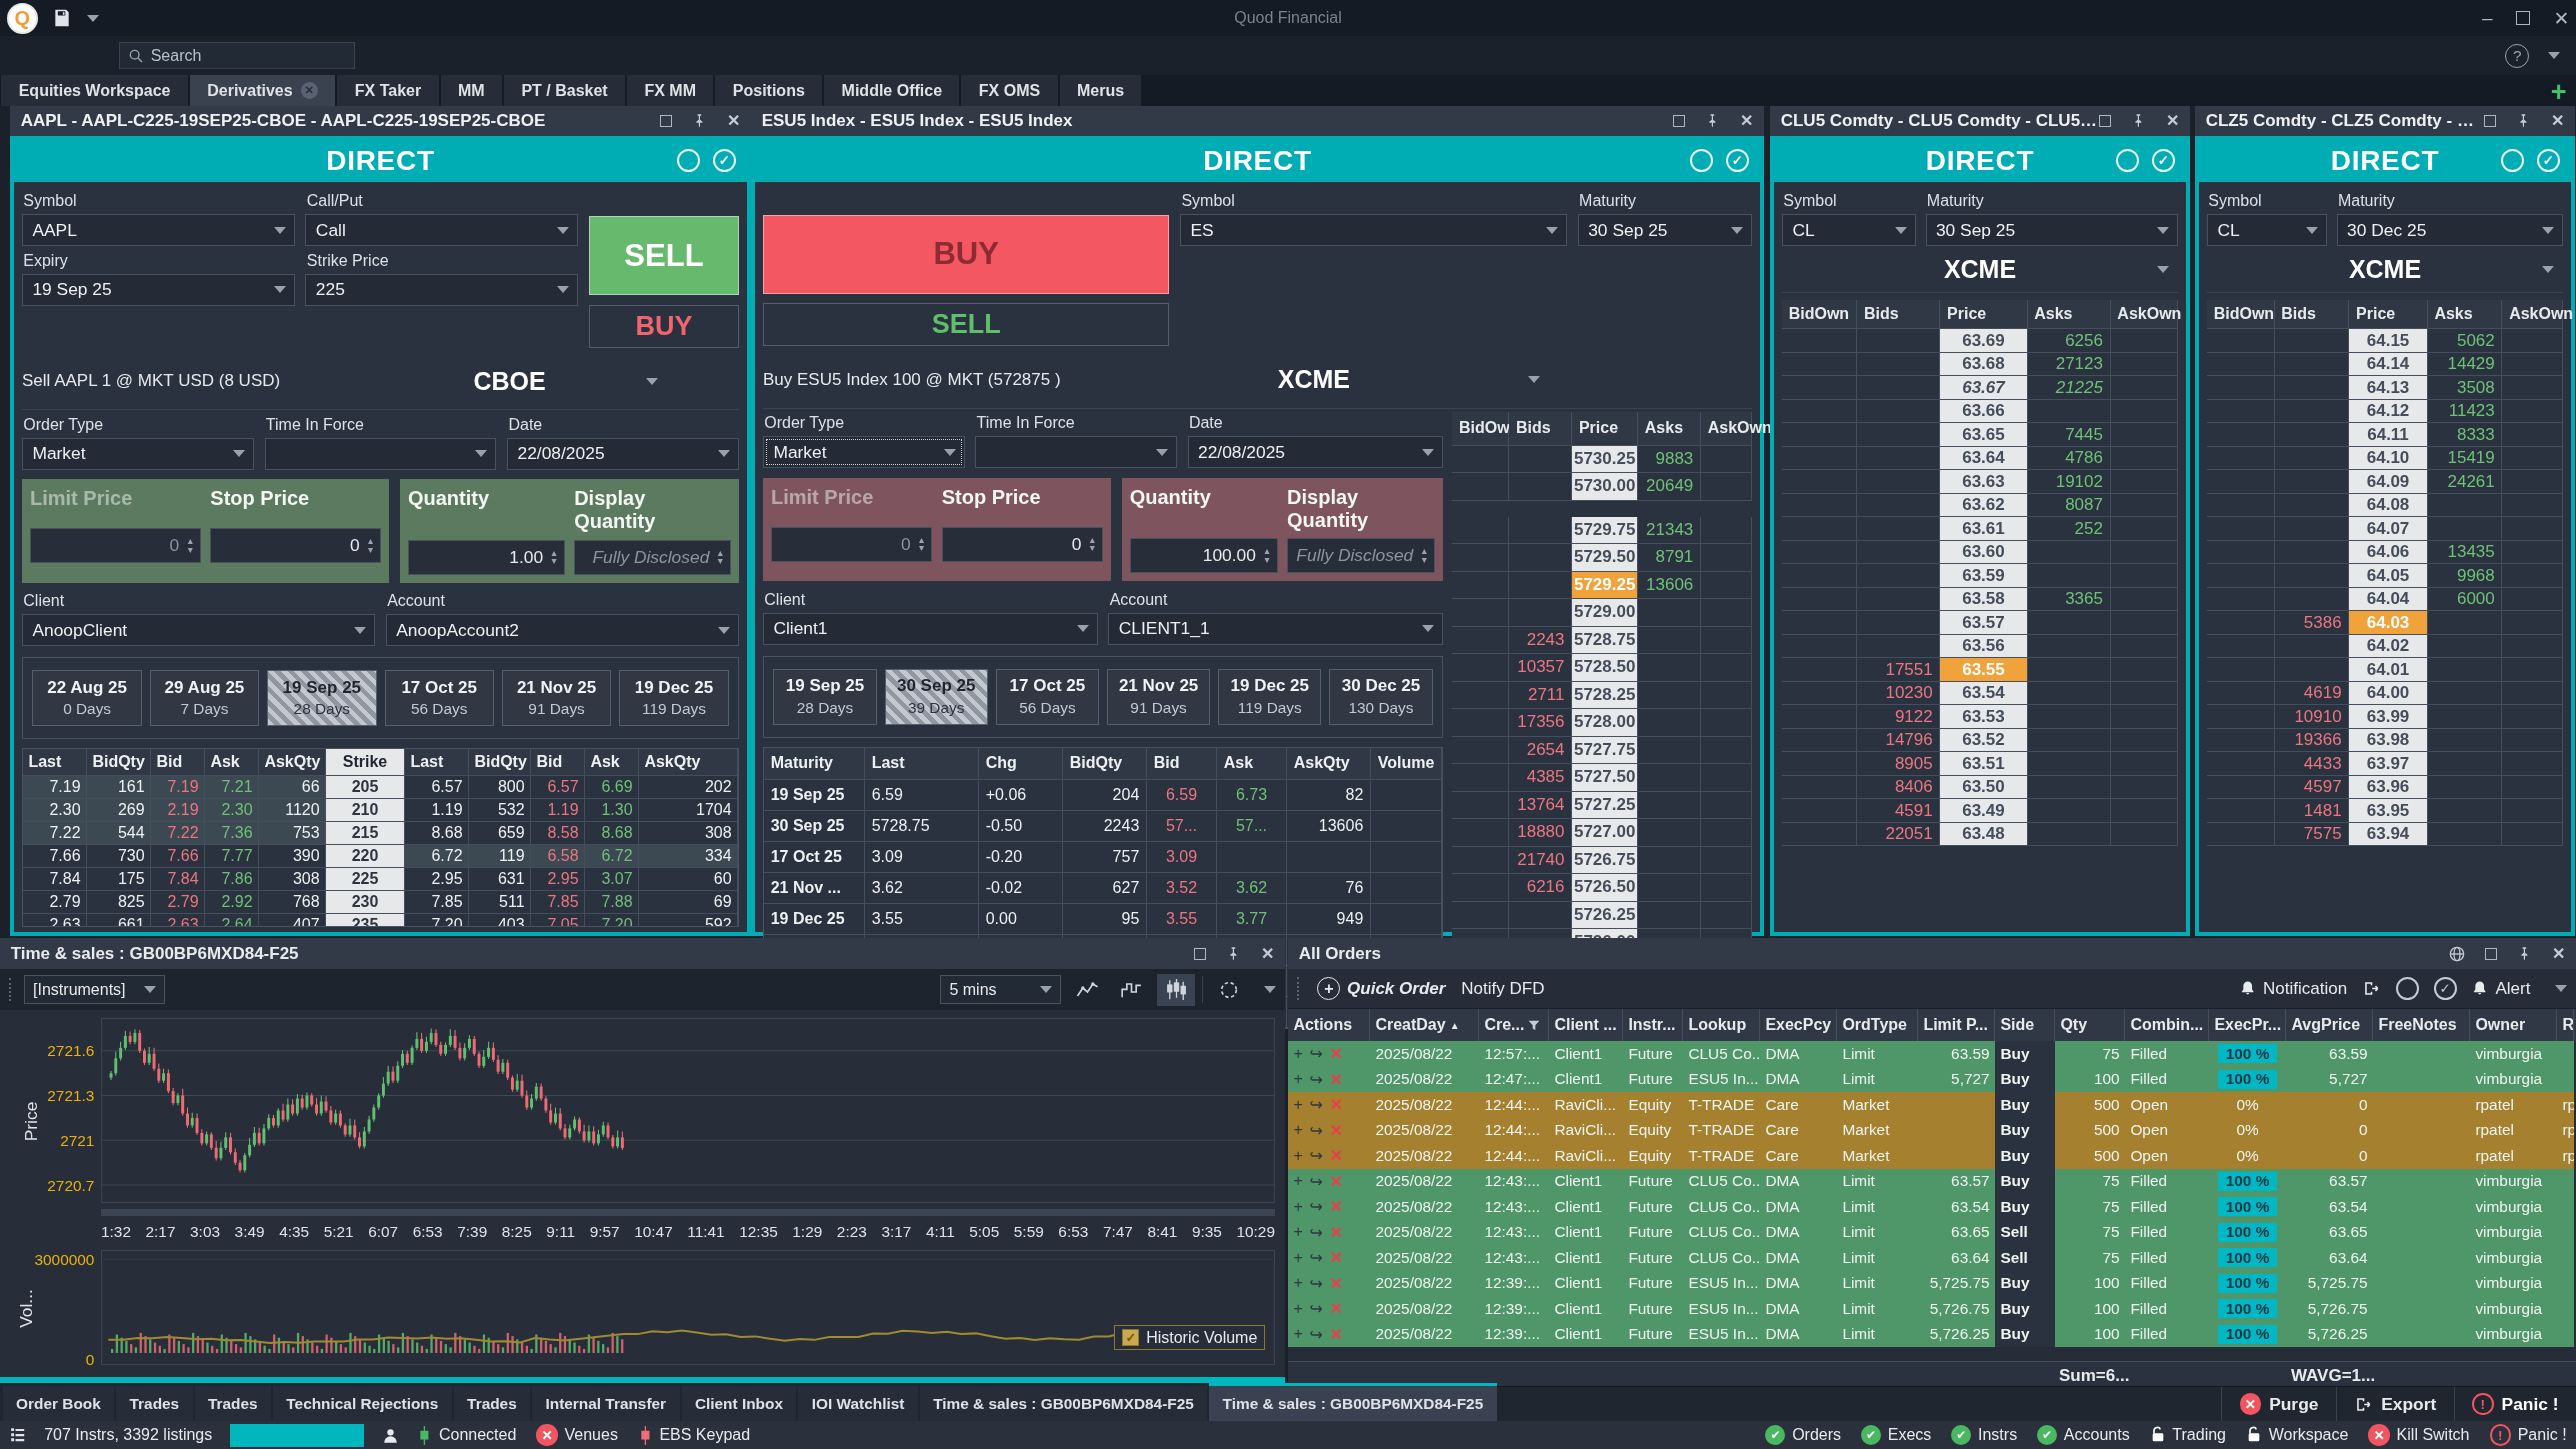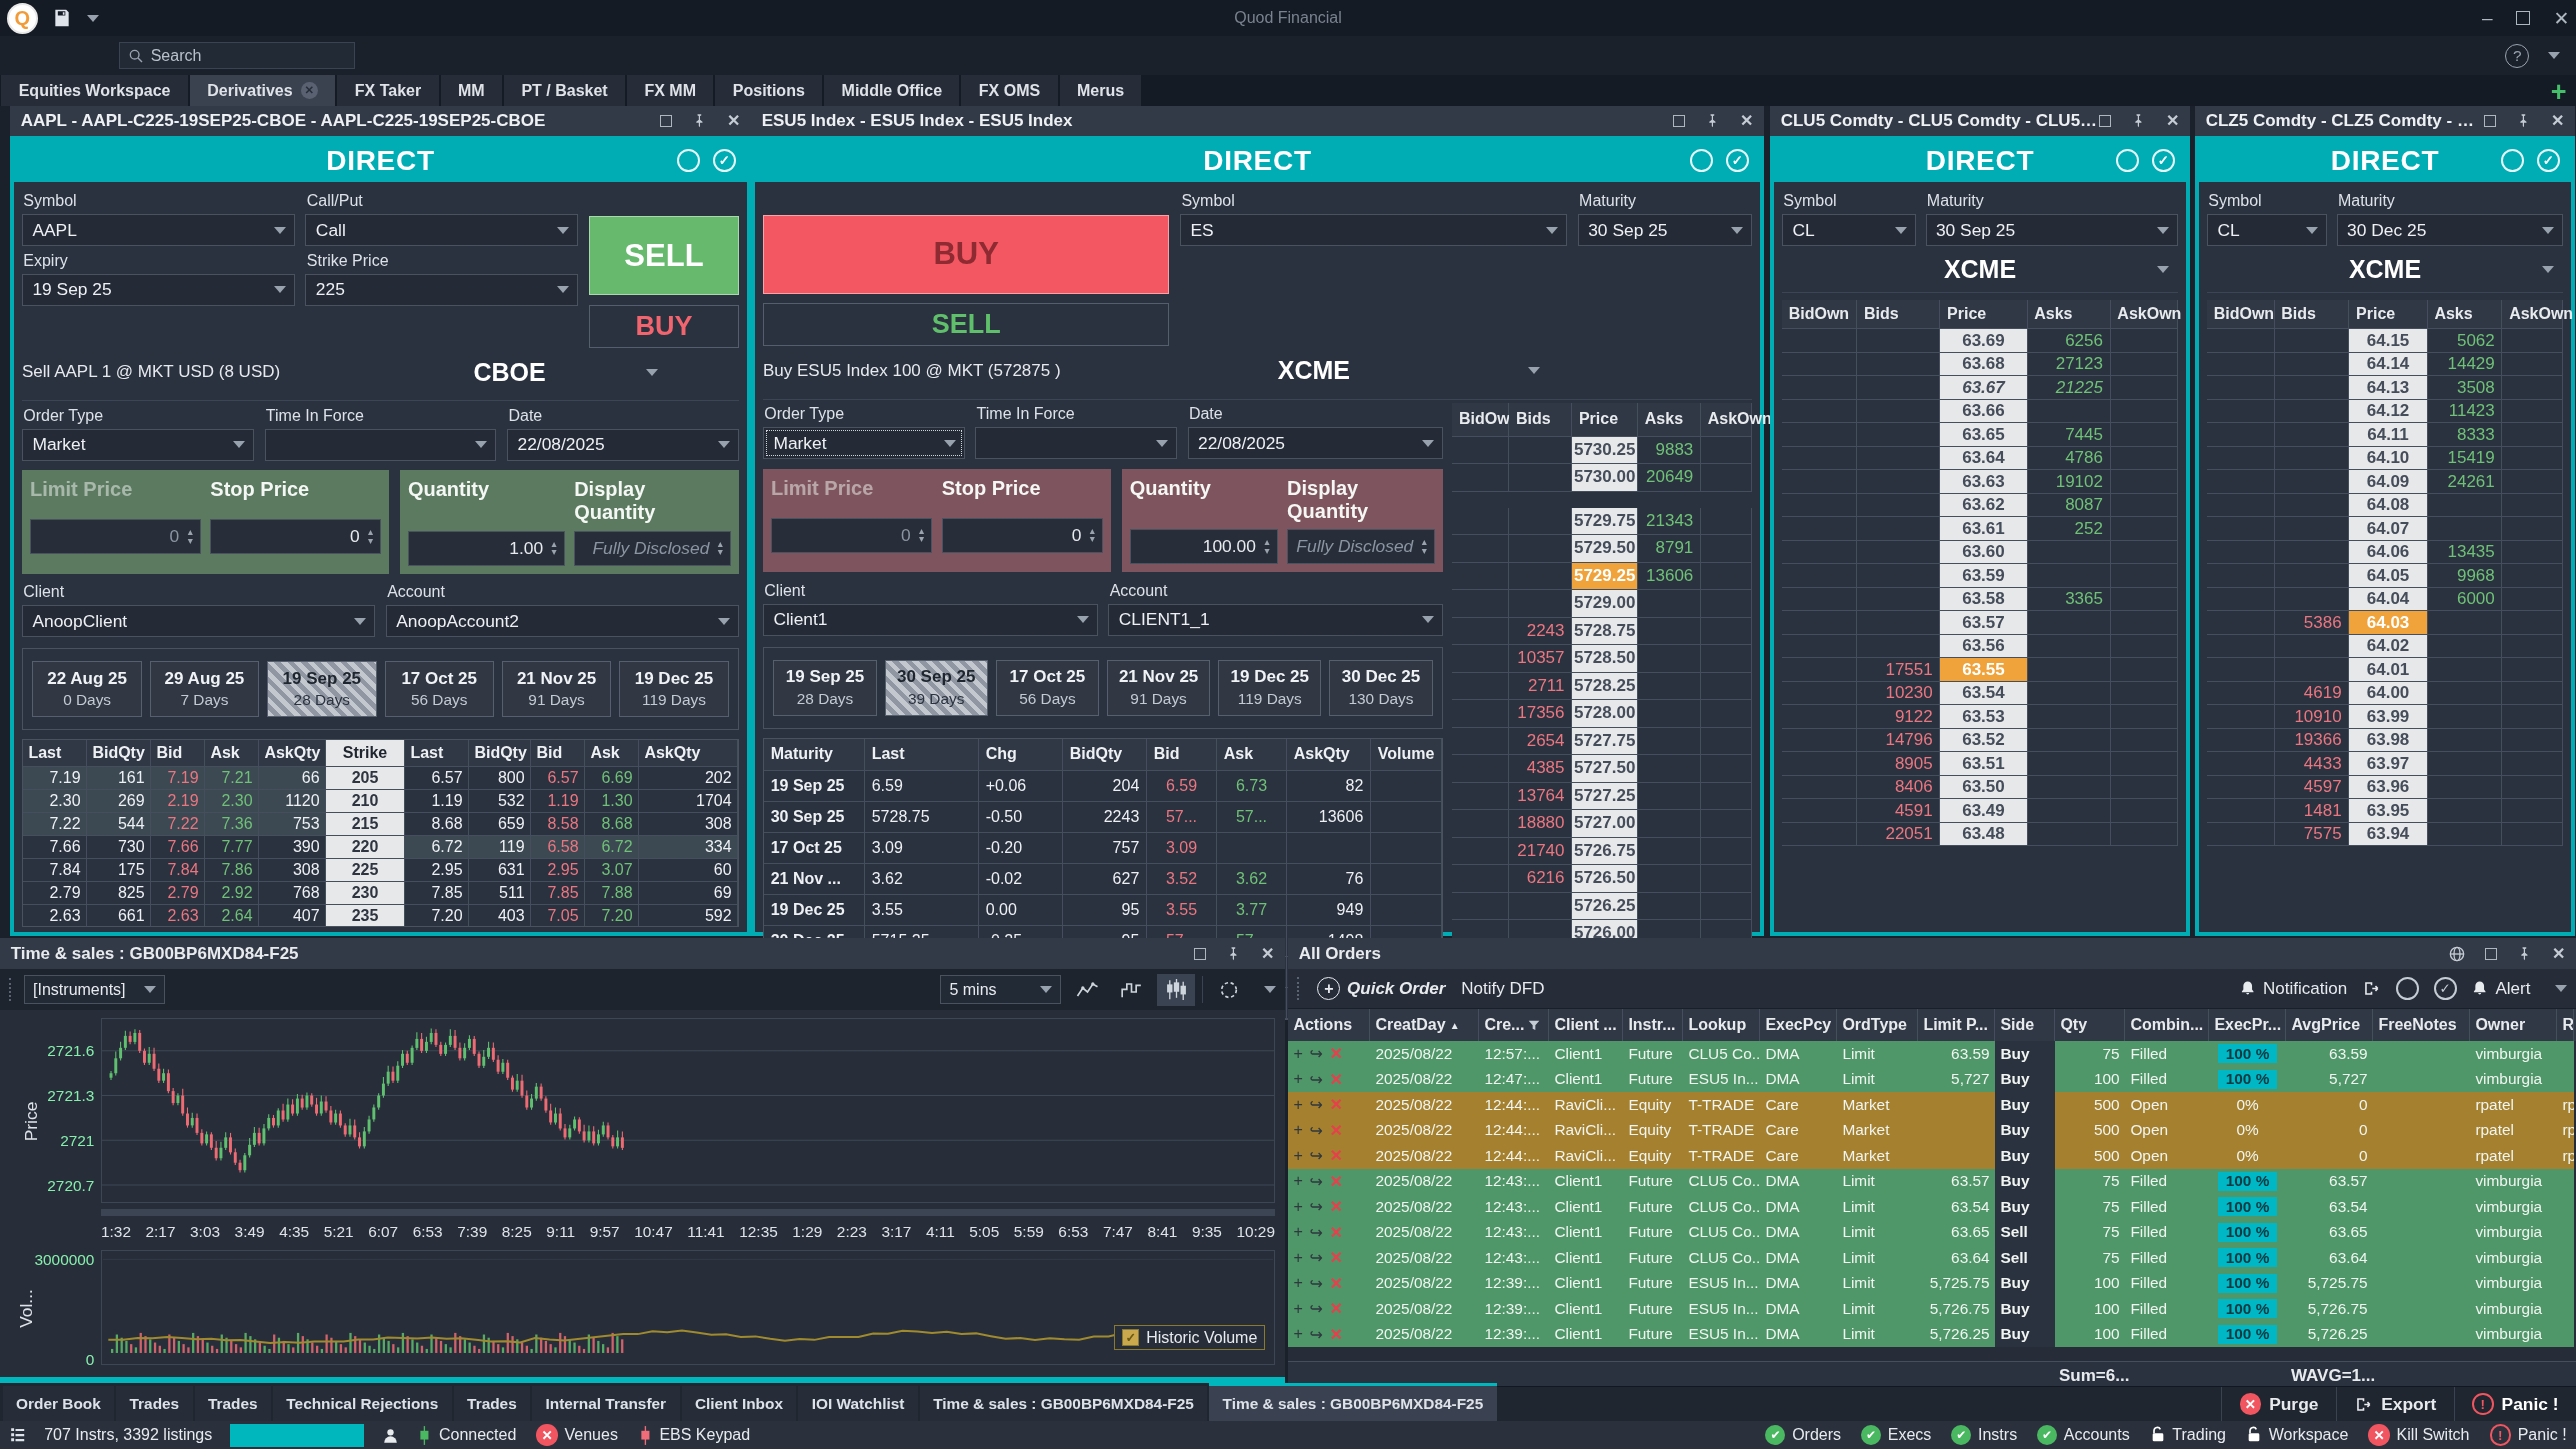--- a/index.html
+++ b/index.html
@@ -38,21 +38,21 @@
 .dim{color:#8b94a1}
 .select{height:32px;background:#242b37;border:0.7px solid #4a5260;display:flex;align-items:center;padding:0 29.5px 0 9.4px;font-size:17.4px;position:relative;color:#eef0f3;white-space:nowrap}
 .select.focus{outline:1.3px dotted #cfd4db;outline-offset:-4px}
 .caret{position:absolute;right:8px;top:50%;margin-top:-3.4px;width:0;height:0;border-left:6px solid transparent;border-right:6px solid transparent;border-top:7.4px solid #98a1ae}
 .caret.inline{position:static;margin:0 0 0 9.4px}
 .bigbtn{display:flex;align-items:center;justify-content:center;font-weight:bold}
 .sellmain{height:79px;background:#67b96e;border:1.3px solid #a9d8ac;color:#fff;font-size:31px}
 .buysec{height:43px;background:#2b323f;border:0.7px solid #555e6c;color:#f2646e;font-size:27px;margin-top:9.4px}
 .buymain{height:79px;background:#f25762;border:1.3px solid #f9a3a9;color:#8e2a31;font-size:31px}
 .sellsec{height:43px;background:#2b323f;border:0.7px solid #555e6c;color:#5fbf6a;font-size:27px;margin-top:9.4px}
-.sumrow{display:flex;align-items:center;margin-top:7px;min-height:35px}
+.sumrow{display:flex;align-items:center;margin-top:16px;min-height:35px}
 .sumtext{font-size:17px;color:#e6eaee;white-space:nowrap}
 .venue{flex:1;text-align:center;font-size:25px;font-weight:bold;color:#fff;position:relative}
 .divider{border-top:0.7px solid #3c4553;margin:10.7px 0 0}
 .grid3{display:grid;grid-template-columns:1fr 1fr 1fr;gap:10.7px}
 .grid2{display:grid;grid-template-columns:1fr 1fr;gap:10.7px}
 .pgroups{display:grid;grid-template-columns:52fr 48fr;gap:10.7px;margin-top:9.4px}
 .pgroup{padding:8px;display:grid;grid-template-columns:1fr 1fr;gap:6.7px 9.4px}
 .pgroup.green{background:#5b7a60}
 .pgroup.red{background:#7e555e}
 .glabel{font-size:20px;font-weight:bold;color:#f4f7f4}
@@ -102,21 +102,21 @@
 
 .tspanel{position:absolute;left:0;top:938px;width:1285px;height:445px;background:#1d242e}
 .tstitle{height:31px;background:#333a47;display:flex;align-items:center;padding:0 10.7px;font-size:17px;font-weight:bold}
 .tstoolbar{height:42px;background:#1d242e;display:flex;align-items:center;padding:0 9.4px;gap:10.7px;border-bottom:0.7px solid #121821}
 .handle{width:4px;height:23px;border-left:2.7px dotted #5a6472}
 .tsselect{height:29.5px;background:#222a36;border:0.7px solid #4a5260;display:flex;align-items:center;padding:0 27px 0 8px;font-size:16px;position:relative}
 .iconbtn{width:38px;height:32px;display:flex;align-items:center;justify-content:center;color:#cfd5dc}
 .iconbtn.active{background:#3a4352}
 .sep{width:0.7px;height:27px;background:#3a4352}
 .chartarea{position:absolute;left:0;top:72px;right:0;bottom:0;background:#272e3a}
-.pricetick{position:absolute;width:81px;text-align:right;font-size:15.4px;color:#86efac}
+.pricetick{position:absolute;width:81px;text-align:right;font-size:15.4px;color:#eab308}
 .vlabel{position:absolute;transform:rotate(-90deg);transform-origin:center;font-size:17.4px;color:#dfe3e8}
 .plotborder{position:absolute;border:0.7px solid #3c4654}
 .xlabels{position:absolute;left:101px;width:1174px;display:flex;justify-content:space-between;font-size:15.4px;color:#dfe3e8}
 .scrollstrip{position:absolute;left:101px;width:1174px;height:6.7px;background:#3c4554}
 .histchk{position:absolute;display:flex;align-items:center;gap:6.7px;font-size:16px;color:#e8ebee;border:0.7px solid #8a7a30;padding:2.7px 6.7px;background:#272e3a}
 .chkbox{width:17.4px;height:17.4px;background:#caa94e;border:0.7px solid #8a7a30;color:#6b5a14;font-size:12.7px;font-weight:bold;display:flex;align-items:center;justify-content:center}
 .navwrap{position:absolute;left:4px;right:4px;height:42px;background:#242b36;border:0.7px solid #3a4352}
 .navhatch{position:absolute;left:0;top:0;bottom:0;width:12px;background:repeating-linear-gradient(45deg,#3a4352 0 3.4px,#242b36 3.4px 6.7px)}
 .datechip{position:absolute;top:2.7px;background:#c9cdd3;color:#20262f;font-size:15.4px;padding:2.7px 6.7px}
 .tealbar{position:absolute;left:0;right:0;bottom:0;height:6px;background:#00b7bd}

